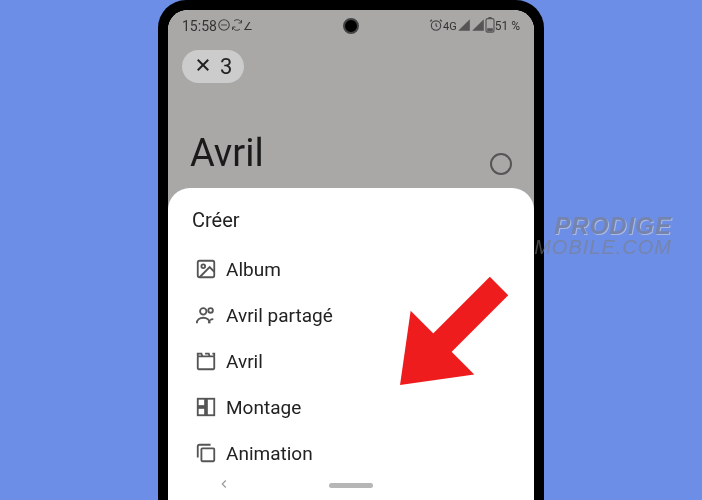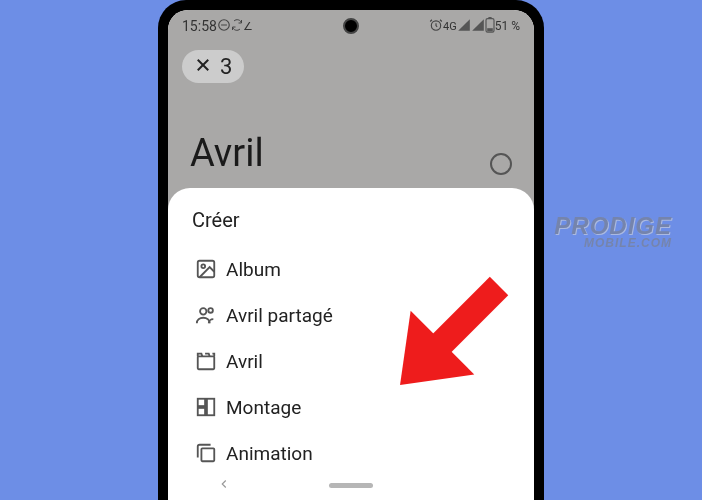--- a/index.html
+++ b/index.html
@@ -143,22 +143,22 @@
   .wm-top {
     font-size: 24px;
     font-weight: 700;
     font-style: italic;
     color: #7d7d7d;
     letter-spacing: 1px;
     text-shadow: 1px 1px 0 #ddd;
     margin-top: 16px;
   }
   .wm-bot {
-    font-size: 12px;
-    font-weight: 700;
+    font-size: 20px;
+    font-weight: 400;
     font-style: italic;
     color: #7d7d7d;
     letter-spacing: 1px;
     margin-top: -4px;
   }
   .arrow {
     position: absolute;
     left: 356px;
     top: 242px;
     pointer-events: none;

